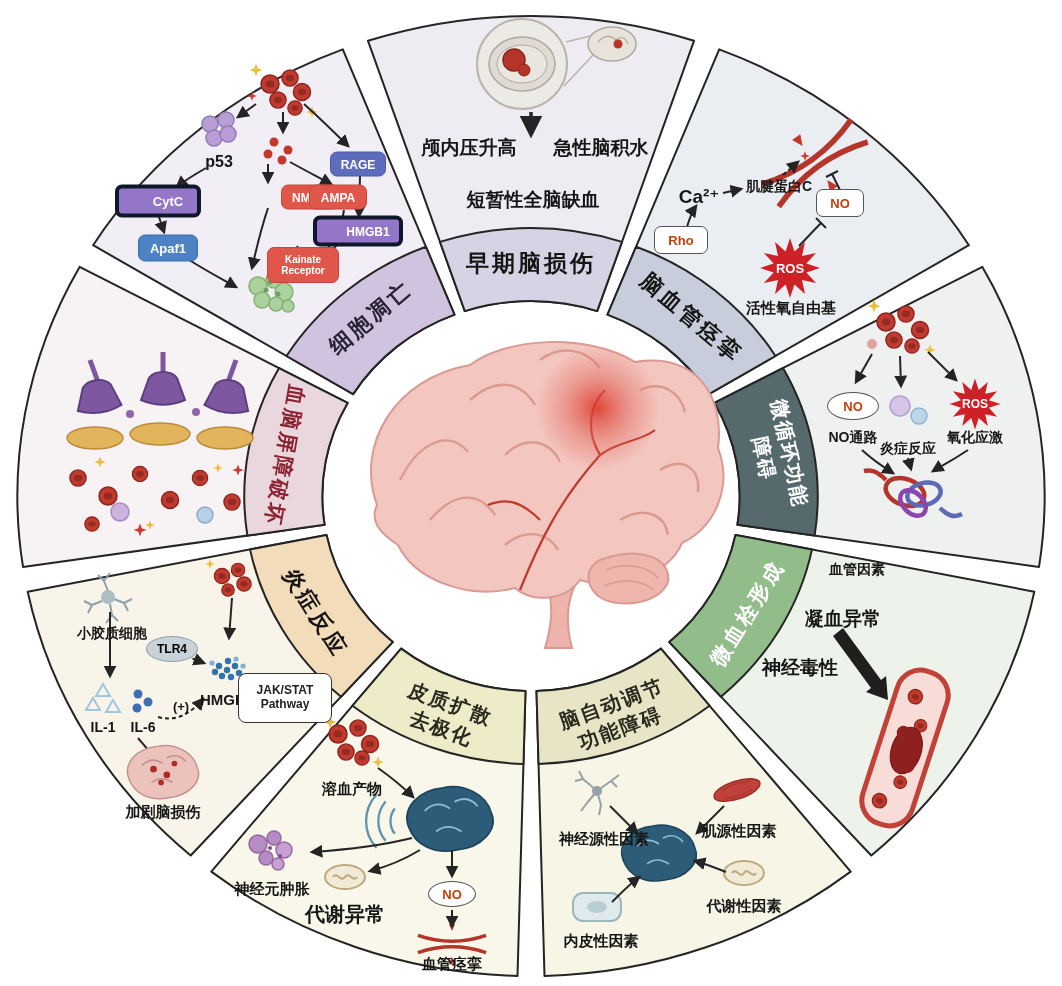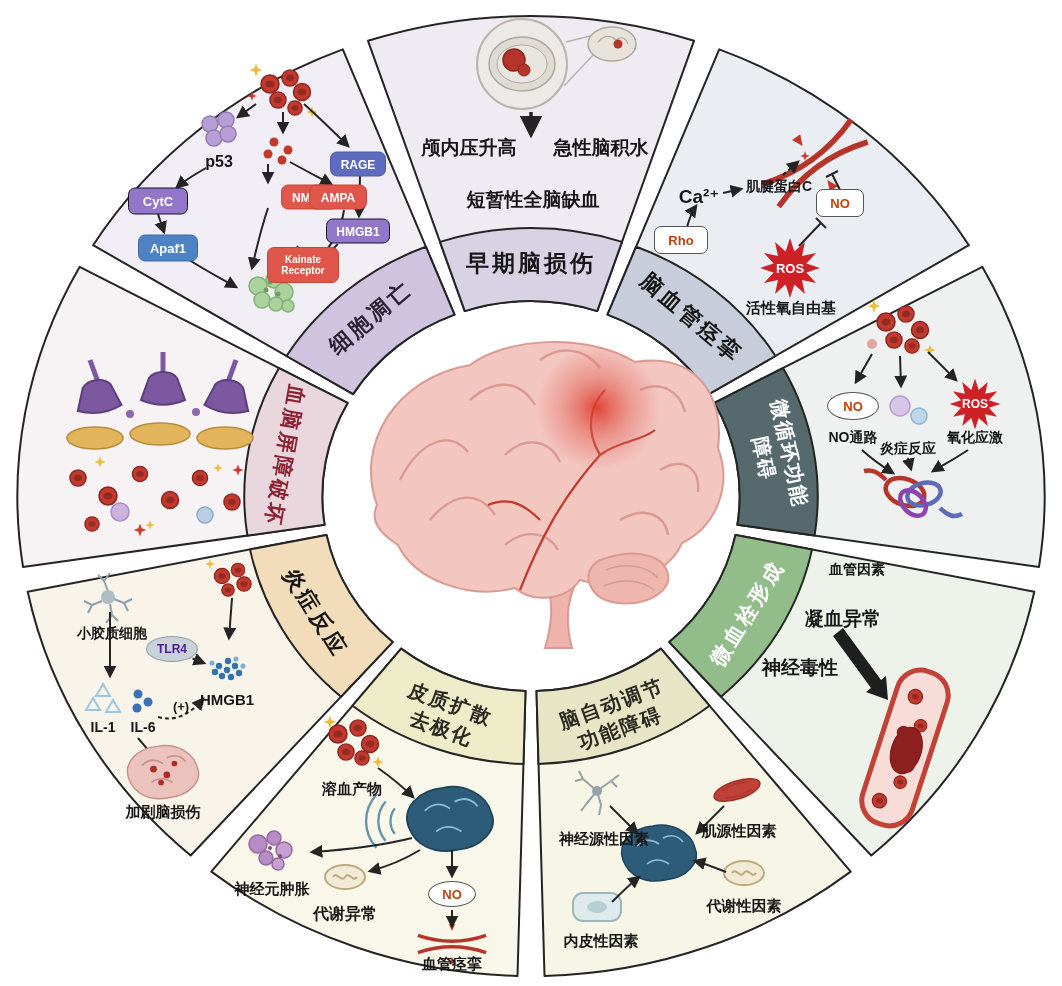--- a/index.html
+++ b/index.html
@@ -8,24 +8,24 @@
   svg.base{position:absolute;left:0;top:0;}
   .lbl{position:absolute;transform:translate(-50%,-50%);white-space:nowrap;color:#161616;
        font-weight:600;text-align:center;line-height:1.15;}
   .sec-title{position:absolute;font-weight:700;text-align:center;letter-spacing:3px;
        line-height:1.3;white-space:nowrap;}
   .sec-title span{display:block;}
   .token{position:absolute;transform:translate(-50%,-50%);display:flex;align-items:center;
        justify-content:center;font-weight:700;border-radius:7px;color:#fff;text-align:center;}
   .tk-white{background:#fff;border:1.5px solid #555;color:#c2410c;}
   .tk-oval{border-radius:50%;}
-  .tk-gray{background:#c9d2d8;border:1.5px solid #8fa0aa;color:#4c1d95;}
+  .tk-gray{background:#c9d2d8;border:1.5px solid #8fa0aa;color:#000000;}
   .tk-red{background:#e0564a;border:1px solid #c6463c;}
   .tk-indigo{background:#5e6cbe;border:1px solid #4c58a5;}
-  .tk-purple{background:#9476c9;border:1px solid #0f172a;}
+  .tk-purple{background:#9476c9;border:4px solid #0f172a;padding-left:20px;}
   .tk-blue{background:#4d82c4;border:1px solid #3c6ca8;}
   .tk-box{background:#fff;border:1.5px solid #333;color:#222;border-radius:8px;
        white-space:normal;line-height:1.15;padding:2px;}
 </style>
 </head>
 <body>
 
 <div class="stage">
 
 <svg class="base" width="1062" height="986" viewBox="0 0 1062 986">
@@ -421,30 +421,31 @@
 <div class="lbl" style="left:843px;top:619px;font-size:19px;">凝血异常</div>
 <div class="lbl" style="left:800px;top:668px;font-size:19px;">神经毒性</div>
 
 <div class="lbl" style="left:604px;top:839px;font-size:15px;">神经源性因素</div>
 <div class="lbl" style="left:739px;top:831px;font-size:15px;">肌源性因素</div>
 <div class="lbl" style="left:744px;top:906px;font-size:15px;">代谢性因素</div>
 <div class="lbl" style="left:601px;top:941px;font-size:15px;">内皮性因素</div>
 
 <div class="lbl" style="left:352px;top:789px;font-size:15px;">溶血产物</div>
 <div class="lbl" style="left:272px;top:889px;font-size:15px;text-align:right;">神经元肿胀</div>
-<div class="lbl" style="left:345px;top:914px;font-size:16px;">代谢异常</div>
+<div class="lbl" style="left:345px;top:914px;font-size:20px;">代谢异常</div>
 <div class="token tk-white tk-oval" style="left:452px;top:894px;width:46px;height:24px;font-size:13px;">NO</div>
 <div class="lbl" style="left:452px;top:964px;font-size:15px;">血管痉挛</div>
 
 <div class="lbl" style="left:112px;top:633px;font-size:14px;">小胶质细胞</div>
 <div class="token tk-gray tk-oval" style="left:172px;top:649px;width:50px;height:24px;font-size:12px;">TLR4</div>
 <div class="lbl" style="left:227px;top:700px;font-size:15px;font-weight:700;">HMGB1</div>
 <div class="lbl" style="left:103px;top:727px;font-size:14px;">IL-1</div>
 <div class="lbl" style="left:143px;top:727px;font-size:14px;">IL-6</div>
 <div class="lbl" style="left:181px;top:707px;font-size:13px;">(+)</div>
+<div class="token tk-box" style="left:285px;top:698px;width:88px;height:44px;font-size:12px;">JAK/STAT Pathway</div>
 <div class="lbl" style="left:163px;top:812px;font-size:15px;">加剧脑损伤</div>
 
 <div class="lbl" style="left:219px;top:162px;font-size:16px;font-weight:700;">p53</div>
 <div class="token tk-purple" style="left:158px;top:201px;width:58px;height:25px;font-size:13px;">CytC</div>
 <div class="token tk-blue" style="left:168px;top:248px;width:58px;height:25px;font-size:13px;">Apaf1</div>
 <div class="token tk-red" style="left:270px;top:197px;width:56px;height:23px;font-size:12px;margin-left:40px;">NMDA</div>
 <div class="token tk-red" style="left:338px;top:197px;width:56px;height:23px;font-size:12px;">AMPA</div>
 <div class="token tk-red" style="left:303px;top:229px;width:70px;height:34px;font-size:10px;white-space:normal;line-height:1.1;margin-top:36px;">Kainate Receptor</div>
 <div class="token tk-indigo" style="left:358px;top:164px;width:54px;height:23px;font-size:12px;">RAGE</div>
 <div class="token tk-purple" style="left:358px;top:231px;width:62px;height:23px;font-size:12px;">HMGB1</div>

